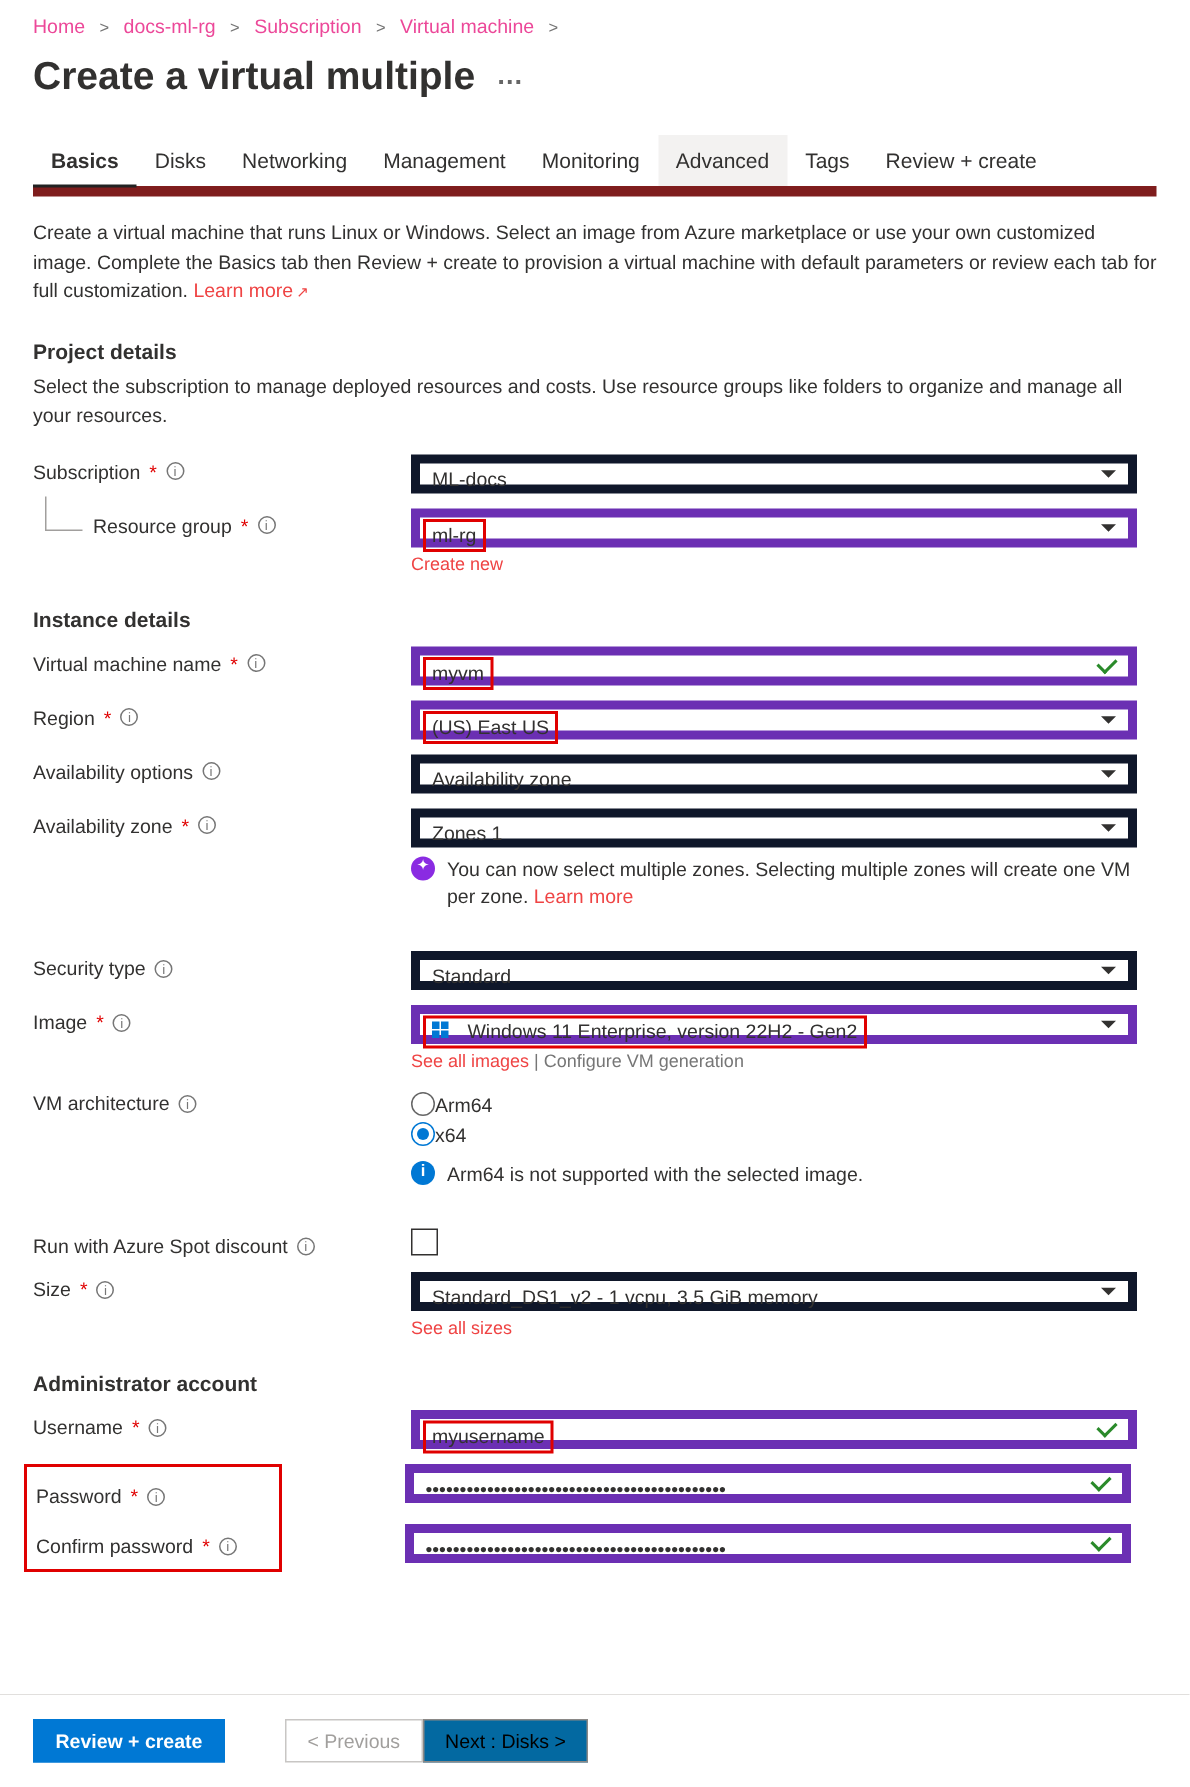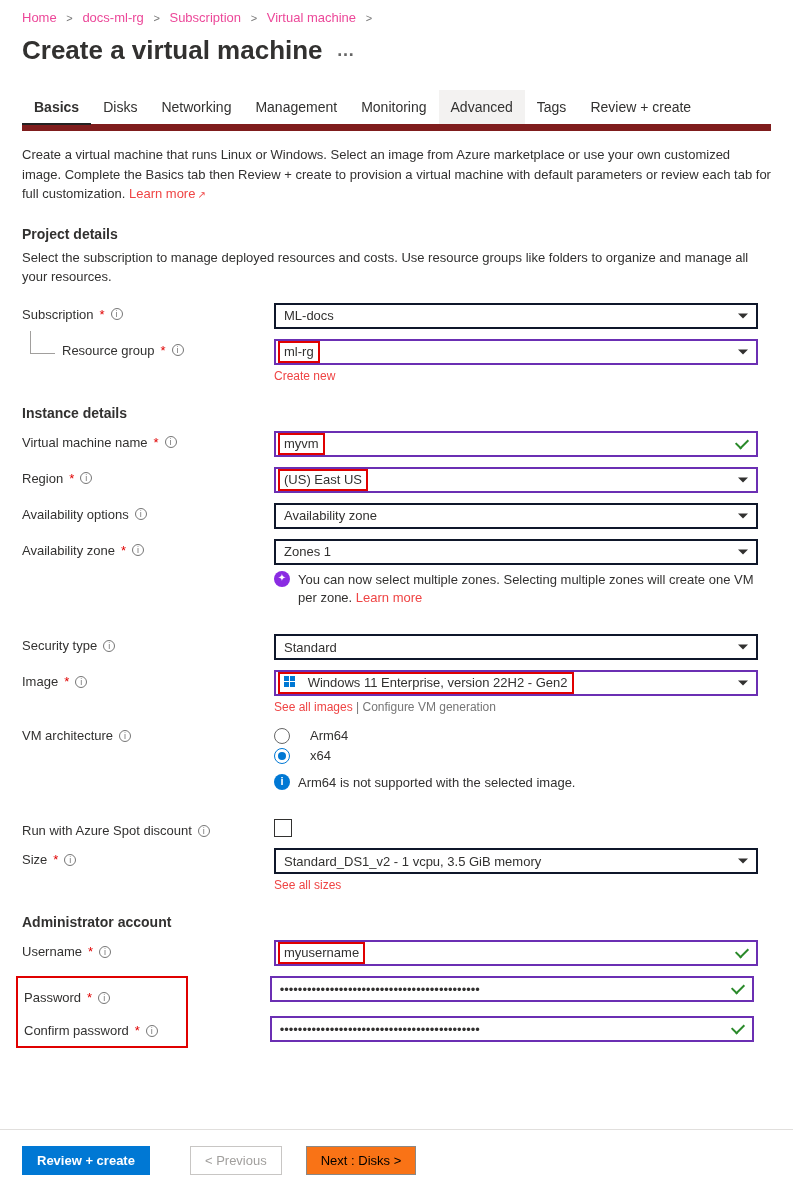--- a/index.html
+++ b/index.html
@@ -38,76 +38,76 @@
   .row.nested::before{
     content:""; position:absolute; left:8px; top:-8px; width:24px; height:22px;
     border-left:1px solid #a19f9d; border-bottom:1px solid #a19f9d;
   }
   .lbl { width:252px; padding-top:4px; display:flex; align-items:center; gap:6px; flex-shrink:0; }
   .lbl.nested-lbl{width:212px;}
   .req { color:#e00000; }
   .info-icon { width:12px; height:12px; border:1px solid #767676; border-radius:50%; display:inline-flex; align-items:center; justify-content:center; font-size:9px; color:#767676; cursor:pointer; font-style:normal;}
   .ctrl { flex:1; }
   .select, .input {
-    width:484px; height:26px; border:2px solid #0f172a; font-size:13px;
+    width:484px; height:26px; border:6px solid #0f172a; font-size:13px;
     padding:3px 26px 3px 8px; background:#fff; position:relative;
-    display:flex; align-items:center;
+    display:flex; align-items:flex-start;
   }
   .select .chevron{
     position:absolute; right:8px; top:50%; transform:translateY(-50%);
     width:0;height:0;border-left:5px solid transparent;border-right:5px solid transparent;border-top:5px solid #323130;
   }
   .select.purple, .input.purple { border-color:#6b2fb3; }
   .check-ok {
     position:absolute; right:8px; top:50%; transform:translateY(-50%);
     width:12px; height:8px; border-left:2px solid #2a8a2a; border-bottom:2px solid #2a8a2a;
     transform: translateY(-70%) rotate(-45deg);
   }
   .sublink { font-size:12px; margin-top:4px; }
   .sublink .muted{ color:#767676; }
   .red-box { display:inline-block; border:2px solid #e00000; padding:0 4px; line-height:18px; margin:-2px 16px -2px -6px;}
   .hint { display:flex; align-items:flex-start; gap:8px; margin-top:6px; width:484px; line-height:1.45;}
   .hint-icon{ width:16px;height:16px;border-radius:50%;background:#8a2be2;color:#fff;display:flex;align-items:center;justify-content:center;font-size:10px;flex-shrink:0;}
   .info-blue{ width:16px;height:16px;border-radius:50%;background:#0078d4;color:#fff;display:flex;align-items:center;justify-content:center;font-size:11px;flex-shrink:0;font-weight:bold;}
-  .radio-row{display:flex;align-items:flex-start;gap:20px;margin:4px 0;}
+  .radio-row{display:flex;align-items:center;gap:0;margin:4px 0;}
   .radio{width:16px;height:16px;border:1px solid #666;border-radius:50%;position:relative;}
   .radio.selected{border-color:#0078d4;}
   .radio.selected::after{content:"";position:absolute;inset:3px;border-radius:50%;background:#0078d4;}
   .cbx{width:18px;height:18px;border:1px solid #323130;}
   .win-icon{display:inline-block;width:12px;height:12px;margin-right:8px;vertical-align:-1px;}
   .win-icon span{display:block;width:5px;height:5px;background:#0078d4;float:left;margin:0 1px 1px 0;}
   .highlight-box{border:2px solid #e00000;padding:4px 6px;margin-left:-6px;}
   
   .footer{
     position:fixed; bottom:0; left:0; width:793px; background:#fff;
     border-top:1px solid #e1dfdd; padding:16px 22px; display:flex; gap:40px; align-items:center;
   }
-  .btn{padding:6px 14px;font-size:13px;cursor:pointer;border:1px solid #8a8886;background:#f97316;}
+  .btn{padding:6px 14px;font-size:13px;cursor:pointer;border:1px solid #8a8886;background:#0369a1;}
   .btn.primary{background:#0078d4;color:#fff;border-color:#0078d4;font-weight:600;}
   .btn.disabled{color:#a19f9d;border-color:#c8c6c4;background:#fff;}
-  .footer-group{display:flex;gap:24px;}
+  .footer-group{display:flex;gap:0;}
 </style>
 </head>
 <body>
 
 <div class="page">
 
   <div class="breadcrumb">
     <a>Home</a>
     <span class="sep">&gt;</span>
     <a>docs-ml-rg</a>
     <span class="sep">&gt;</span>
     <a>Subscription</a>
     <span class="sep">&gt;</span>
     <a>Virtual machine</a>
     <span class="sep">&gt;</span>
   </div>
 
   <h1>
-    <span>Create a virtual machine</span>
+    <span>Create a virtual multiple</span>
     <span class="more-dots">…</span>
   </h1>
 
   <div class="tabs">
     <div class="tab active">Basics</div>
     <div class="tab">Disks</div>
     <div class="tab">Networking</div>
     <div class="tab">Management</div>
     <div class="tab">Monitoring</div>
     <div class="tab highlight">Advanced</div>

